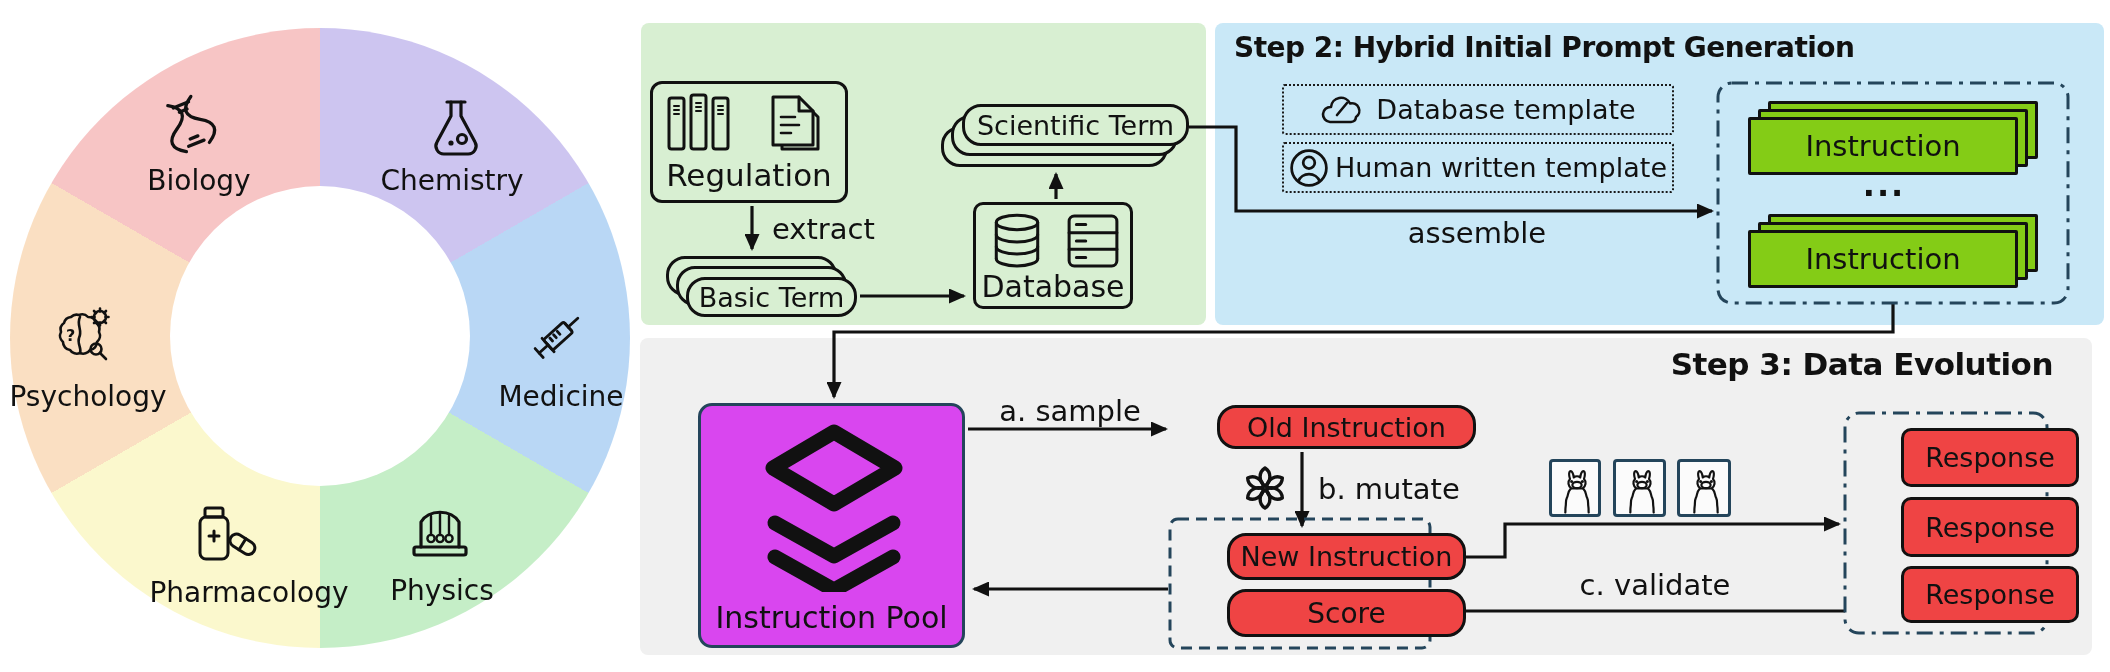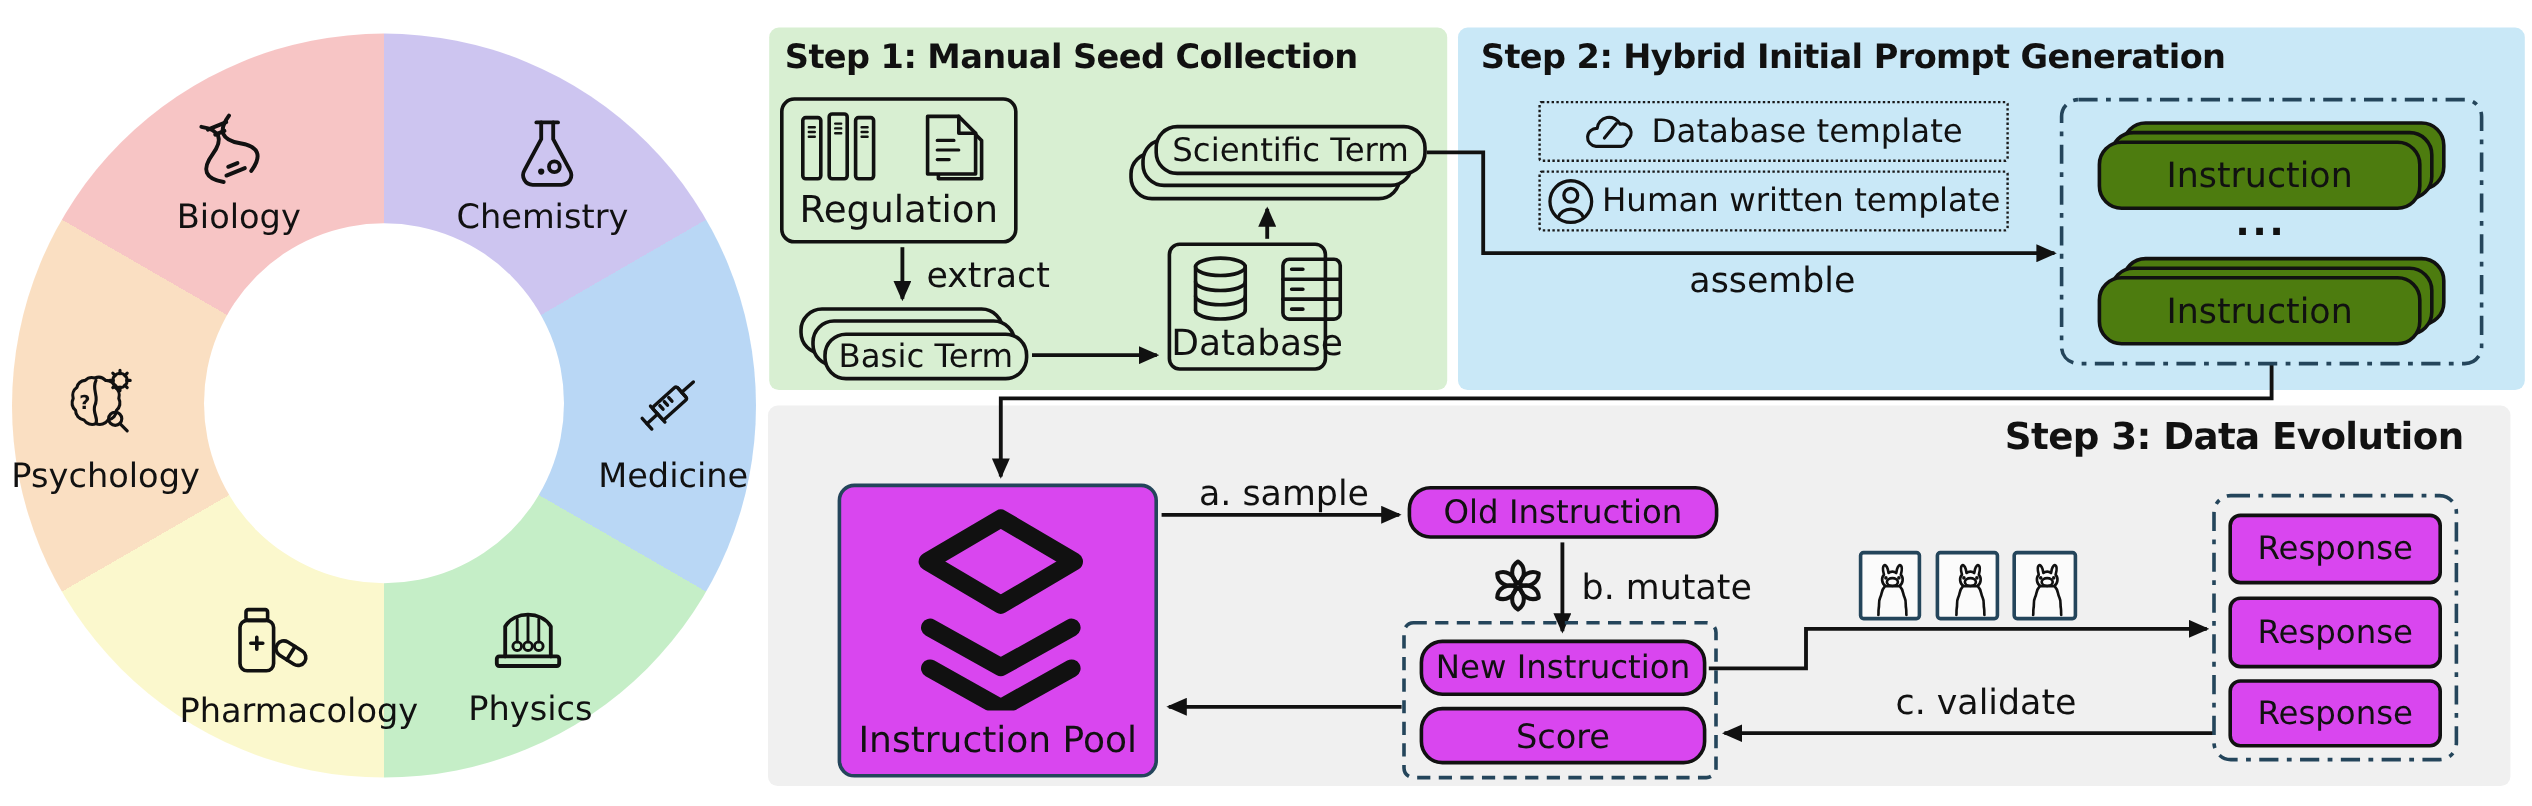--- a/index.html
+++ b/index.html
@@ -6,22 +6,22 @@
   #page{position:relative;width:2110px;height:672px;background:#ffffff;overflow:hidden;
         font-family:"DejaVu Sans","Liberation Sans",sans-serif;color:#111;}
   .abs{position:absolute;}
   .panel{position:absolute;border-radius:8px;}
   .step-title{position:absolute;font-weight:bold;font-size:28px;letter-spacing:-0.5px;white-space:nowrap;}
   .lbl{position:absolute;white-space:nowrap;}
   .ctr{transform:translateX(-50%);text-align:center;}
   .card{position:absolute;border:3px solid #111;border-radius:19px;display:flex;
         align-items:center;justify-content:center;white-space:nowrap;box-sizing:border-box;}
   .card-green{background:#d8efd2;}
-  .card-blue{background:#4d7c0f;border-radius:20px;}
-  .card-gray{background:#d946ef;}
+  .card-blue{background:#84cc16;border-radius:2px;}
+  .card-gray{background:#ef4444;margin-left:44px;}
   .outline-box{position:absolute;border:3.5px solid #111;border-radius:12px;box-sizing:border-box;}
   .dotted-box{position:absolute;border:2.5px dotted #1a1a1a;border-radius:3px;box-sizing:border-box;
               display:flex;align-items:center;justify-content:center;gap:10px;}
   .teal-box{position:absolute;border:3.5px solid #24455b;box-sizing:border-box;background:#d946ef;}
   .donut-label{position:absolute;font-size:28px;white-space:nowrap;transform:translateX(-50%);}
   .soslogo{position:absolute;font-weight:bold;font-size:58px;letter-spacing:-1px;
            text-shadow:2px 3px 3px rgba(0,0,0,0.35);white-space:nowrap;transform:translateX(-50%);}
   svg{display:block;}
   .icon{position:absolute;}
 </style>
@@ -131,21 +131,20 @@
       <path d="M1845,611 H1437" marker-end="url(#ah)"></path>
       <path d="M1168,589 H974" marker-end="url(#ah)"></path>
     </g>
     <g fill="none" stroke="#24455b" stroke-width="3">
       <rect x="1718" y="83" width="350" height="220" rx="14" stroke-dasharray="16 7 4 7"></rect>
       <rect x="1845" y="413" width="202" height="220" rx="14" stroke-dasharray="16 7 4 7"></rect>
       <rect x="1170" y="519" width="260" height="129" rx="8" stroke-dasharray="11 7"></rect>
     </g>
   </svg>
 
-  <div class="step-title" style="left:654px;top:31px;">Step 1: Manual Seed Collection</div>
 
   <div class="outline-box" style="left:650px;top:81px;width:198px;height:122px;">
     <svg style="position:absolute;left:14px;top:9px;" width="168" height="60" viewBox="0 0 168 60">
       <g stroke="#111" stroke-width="3" fill="none" stroke-linejoin="round" stroke-linecap="round">
         <rect x="2" y="5" width="15" height="51" rx="2.5"></rect>
         <rect x="24" y="2" width="15" height="54" rx="2.5"></rect>
         <rect x="46" y="5" width="15" height="51" rx="2.5"></rect>
         <path d="M115,12 h24 l12,12 v32 h-36 z" fill="#d8efd2"></path>
         <path d="M106,4 h26 l14,14 v34 h-40 z" fill="#d8efd2"></path>
         <path d="M132,4 v14 h14"></path>
@@ -161,21 +160,21 @@
   </div>
 
   <div class="lbl" style="left:772px;top:212px;font-size:29px;">extract</div>
 
   <div class="card card-green" style="left:666px;top:256px;width:171px;height:40px;"></div>
   <div class="card card-green" style="left:676px;top:266px;width:171px;height:40px;"></div>
   <div class="card card-green" style="left:686px;top:277px;width:171px;height:40px;font-size:27px;text-align:right;">
     <span>Basic Term</span>
   </div>
 
-  <div class="outline-box" style="left:973px;top:202px;width:133px;height:107px;border-radius:10px;">
+  <div class="outline-box" style="left:973px;top:202px;width:160px;height:107px;border-radius:10px;">
     <svg style="position:absolute;left:12px;top:7px;" width="58" height="56" viewBox="0 0 56 54">
       <g stroke="#111" stroke-width="2.9" fill="none" stroke-linecap="round">
         <ellipse cx="28" cy="10" rx="20" ry="7"></ellipse>
         <path d="M8,10 V45 M48,10 V45"></path>
         <path d="M8,45 a20,7 0 0 0 40,0"></path>
         <path d="M8,22 a20,7 0 0 0 40,0"></path>
         <path d="M8,33.5 a20,7 0 0 0 40,0"></path>
       </g>
     </svg>
     <svg style="position:absolute;left:91px;top:9px;" width="52" height="54" viewBox="0 0 50 52">

